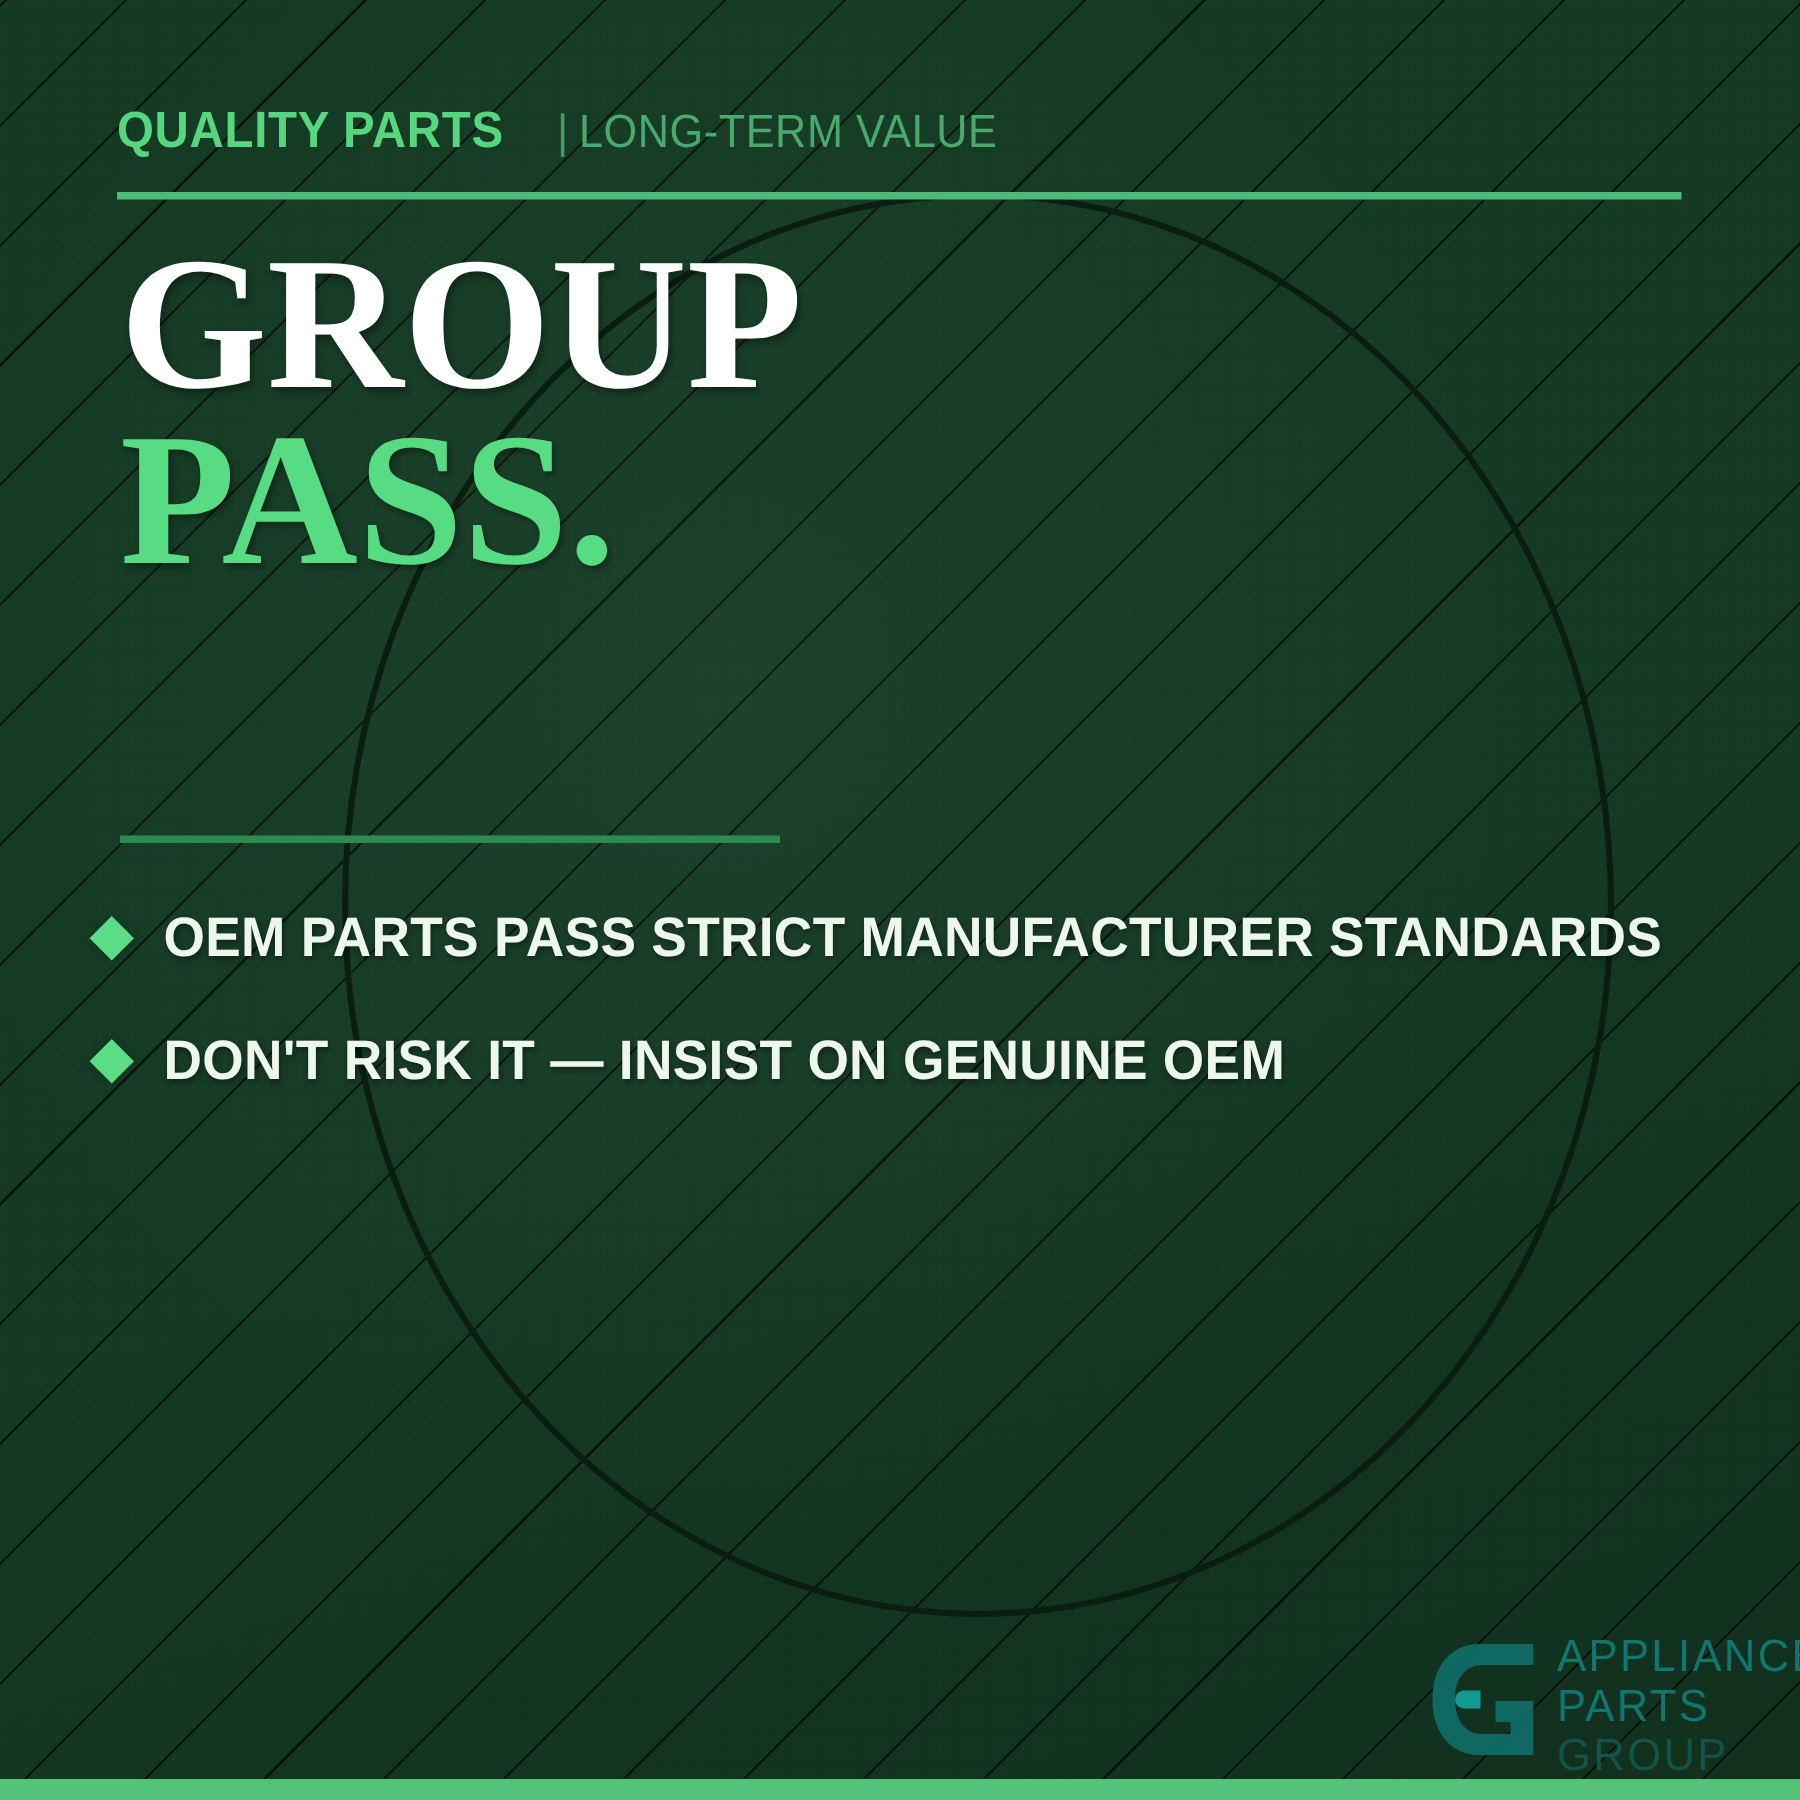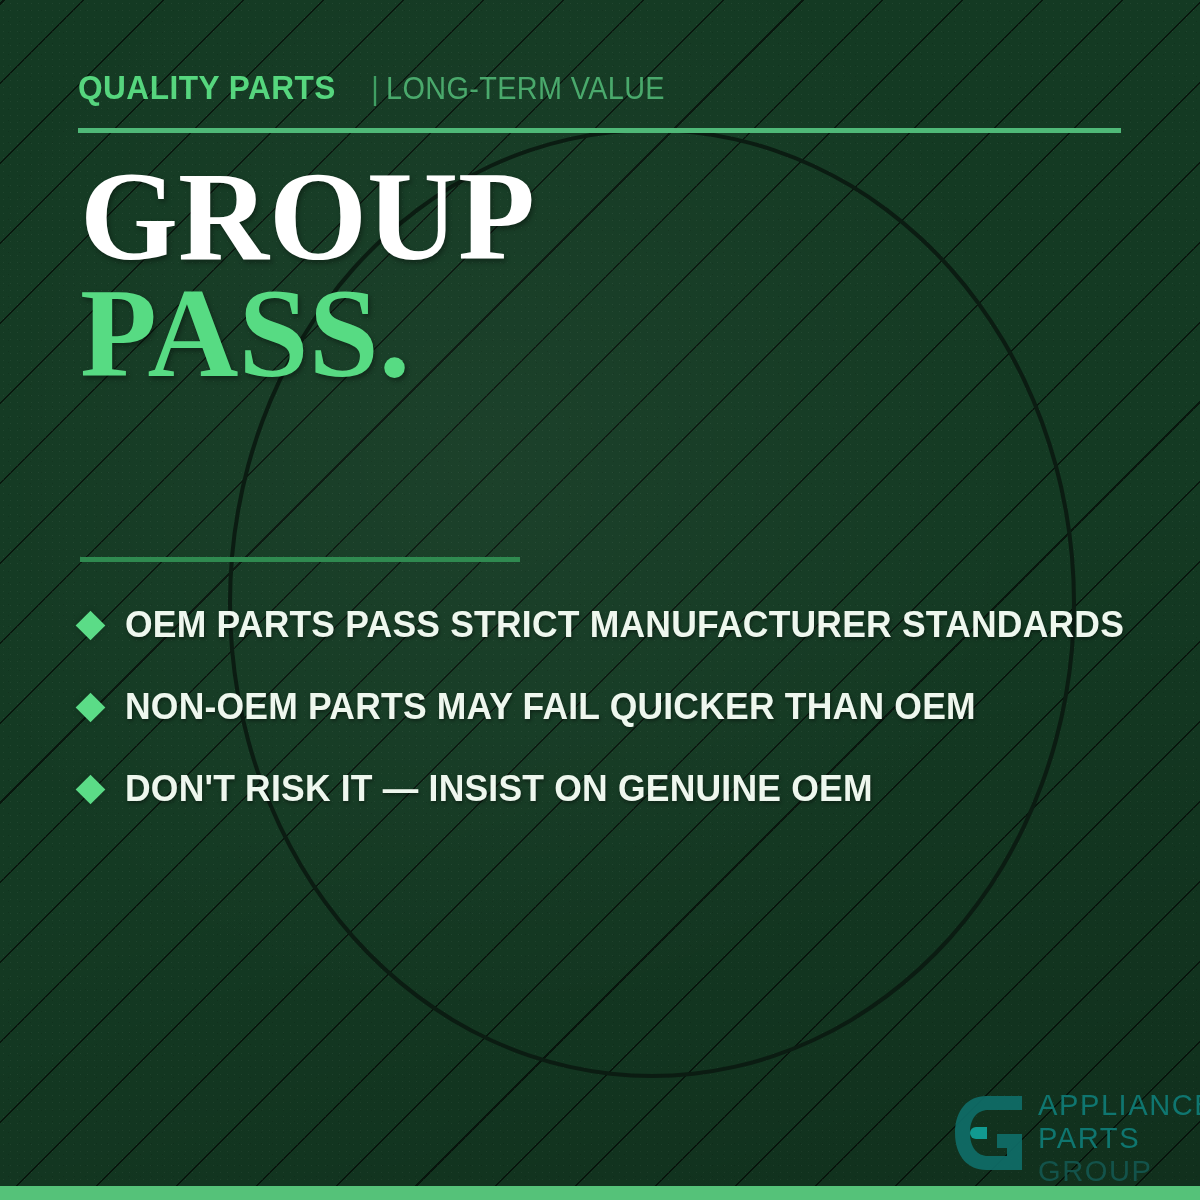--- a/index.html
+++ b/index.html
@@ -130,21 +130,21 @@
     left: 80px;
     top: 557px;
     width: 440px;
     height: 5px;
     background: #2f8a50;
   }
 
   
   .bullets {
     position: absolute;
-    left: 80px;
+    left: 64px;
     top: 584px;
     width: 1060px;
   }
   .bullet-row {
     display: flex;
     align-items: center;
     height: 82px;
     white-space: nowrap;
   }
   .bullet-diamond {
@@ -238,24 +238,20 @@
 
   <div class="rule-mid"></div>
 
   <div class="bullets">
 
     <div class="bullet-row">
       <span class="bullet-diamond"></span>
       <span class="bullet-text">OEM PARTS PASS STRICT MANUFACTURER STANDARDS</span>
     </div>
 
-    <div class="bullet-row">
-      <span class="bullet-diamond"></span>
-      <span class="bullet-text">NON-OEM PARTS MAY FAIL QUICKER THAN OEM</span>
-    </div>
 
     <div class="bullet-row">
       <span class="bullet-diamond"></span>
       <span class="bullet-text">DON'T RISK IT — INSIST ON GENUINE OEM</span>
     </div>
 
 
   </div>
 
   <div class="logo">

